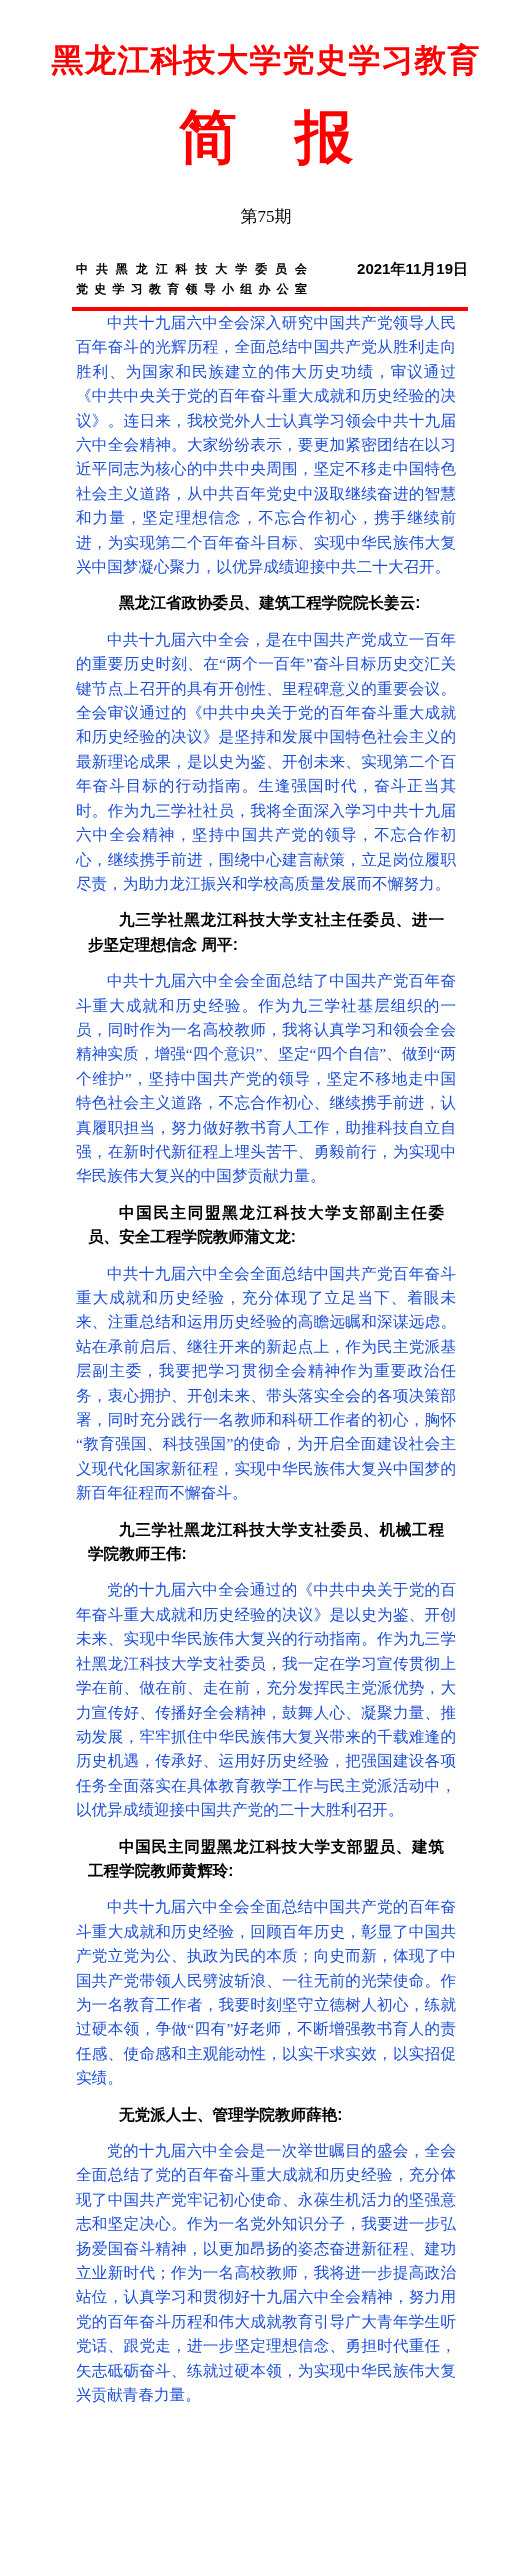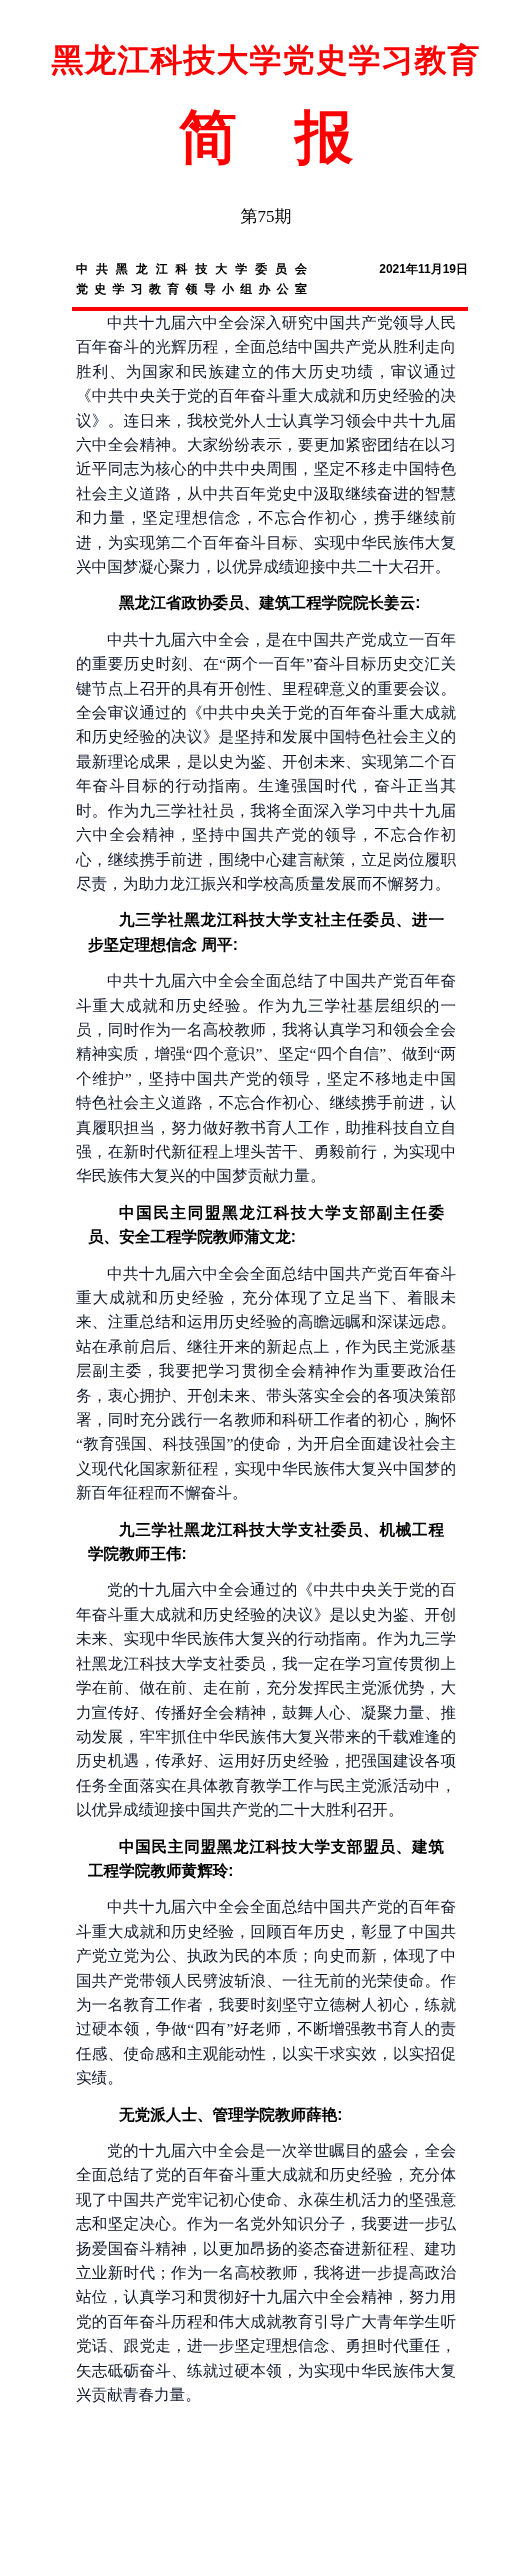--- a/index.html
+++ b/index.html
@@ -54,21 +54,21 @@
     font-size: 12px;
     line-height: 20px;
     text-align: justify;
     text-align-last: justify;
     text-justify: inter-character;
     width: 231px;
   }
   .issue-date {
     font-family: "Liberation Sans", sans-serif;
     font-weight: bold;
-    font-size: 12px;
+    font-size: 15px;
     line-height: 20px;
     white-space: nowrap;
   }
   .masthead-rule {
     height: 3.6px;
     background: #fe0000;
     margin: 8.8px 64px 0 72px;
   }
   .article-title {
     margin: 4.2px 49px 0 49px;
@@ -83,21 +83,21 @@
     margin: 0 76px;
   }
   .para {
     margin: 0;
     font-size: 15.6px;
     line-height: 24.4px;
     text-align: justify;
     text-justify: inter-ideograph;
     text-indent: 31px;
     word-break: break-all;
-    color: #0f172a;
+    color: #1d4ed8;
     font-family: "Liberation Serif", serif;
   }
   .speaker {
     margin: 12px;
     font-size: 15.6px;
     line-height: 24.4px;
     font-weight: bold;
     text-align: justify;
     text-indent: 31px;
     word-break: break-all;

